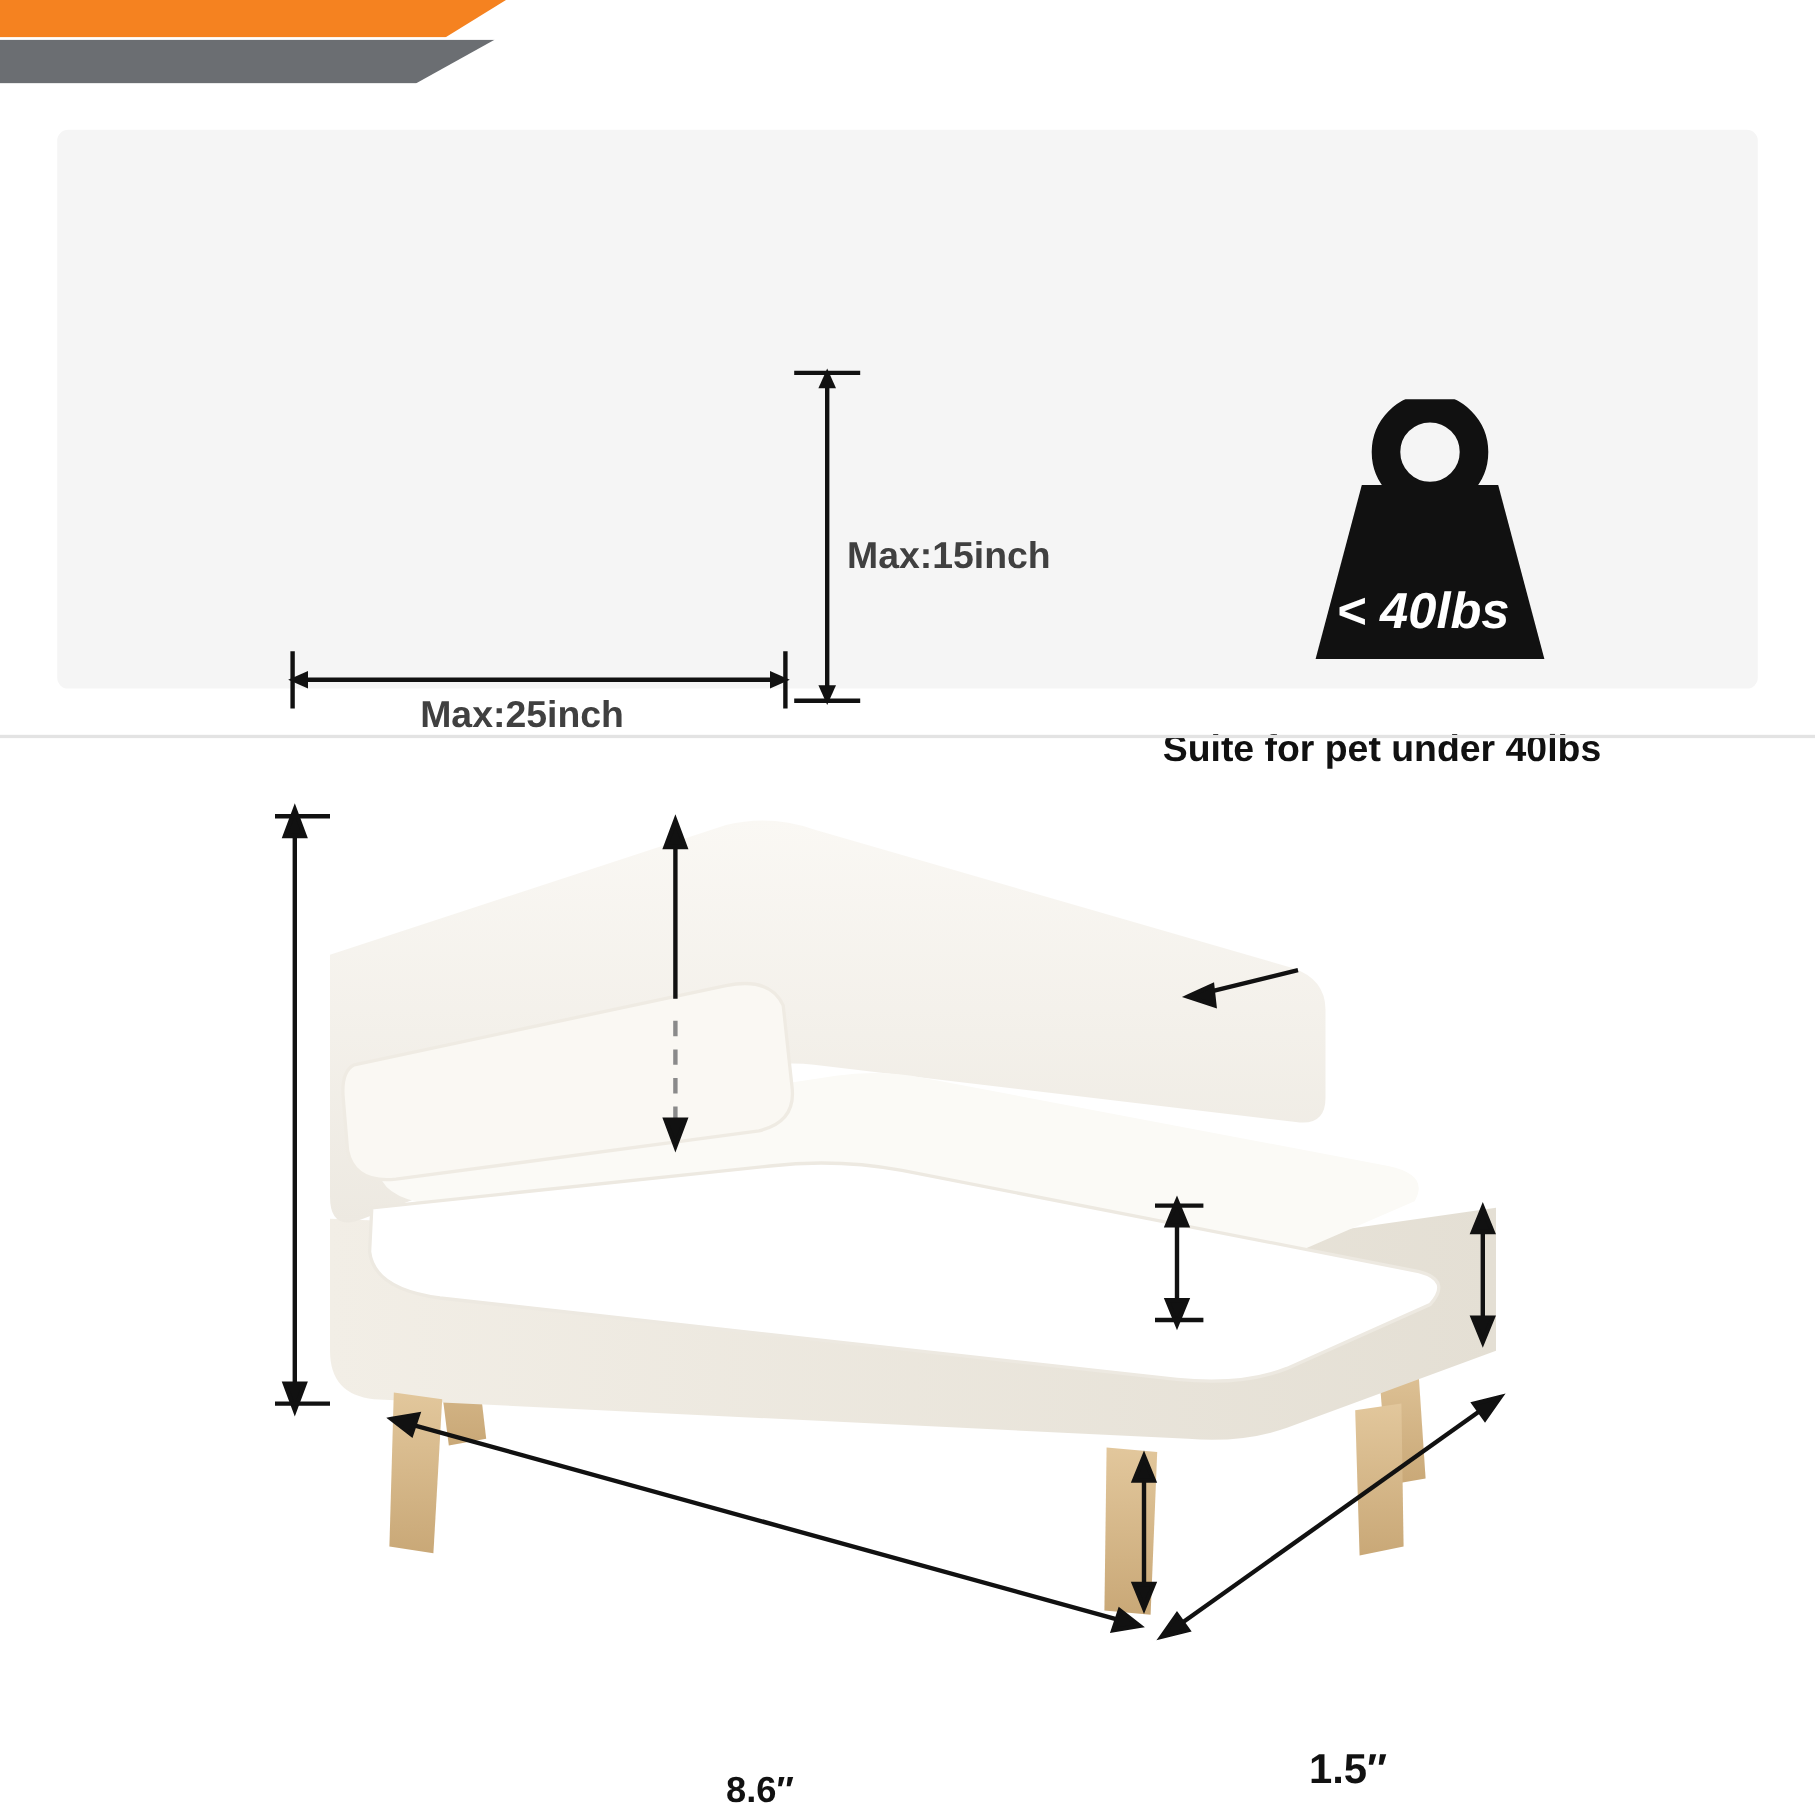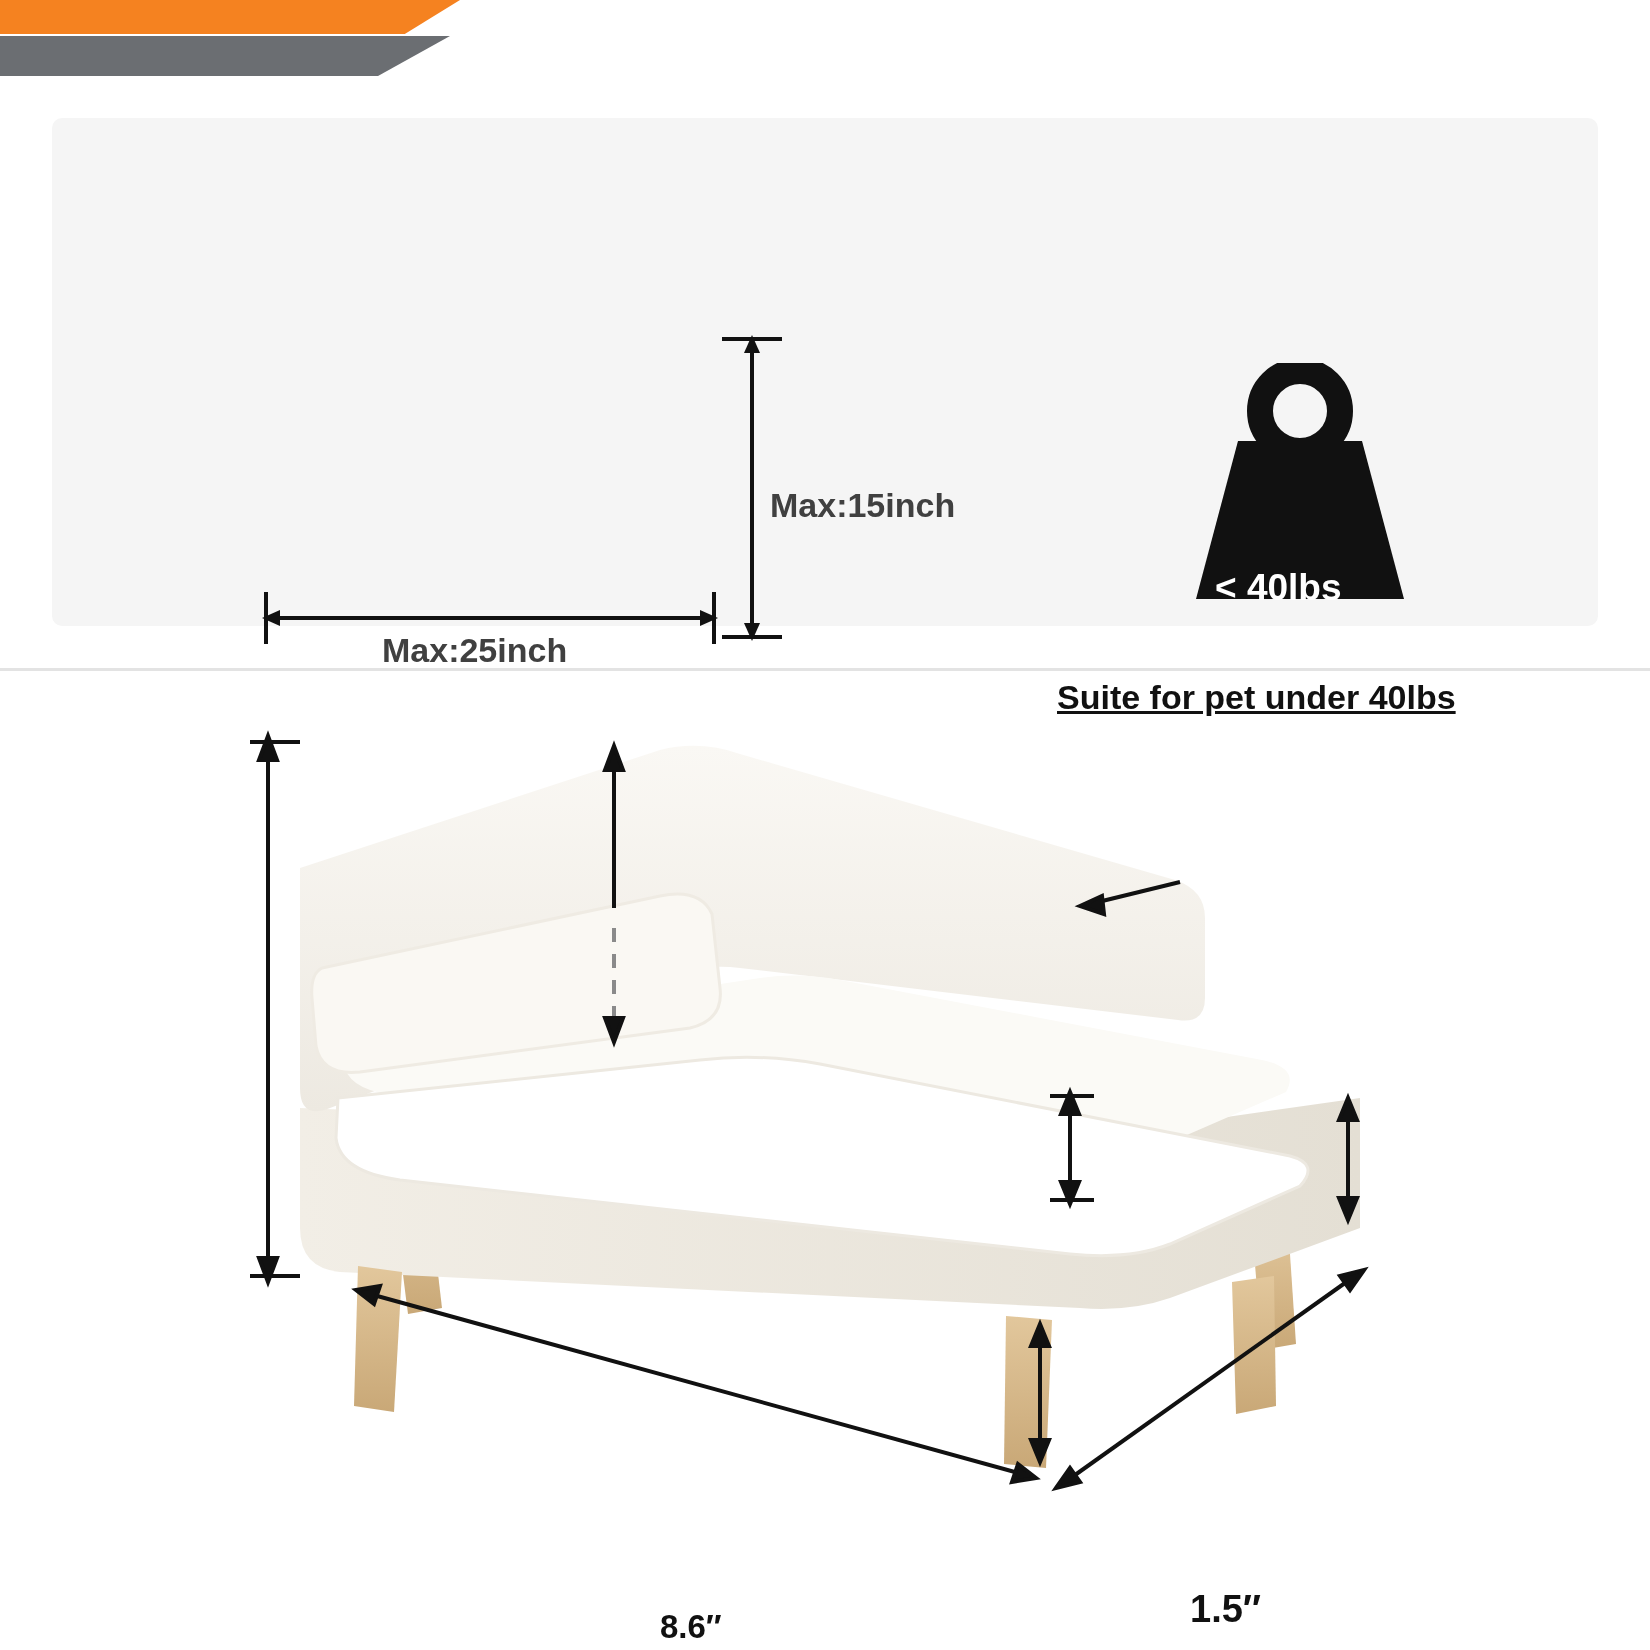--- a/index.html
+++ b/index.html
@@ -35,22 +35,22 @@
     font-size:34px;font-weight:bold;color:#ffffff;letter-spacing:.5px;
   }
   .label-h{
     position:absolute;font-size:34px;font-weight:bold;color:#404040;white-space:nowrap;
   }
   .weight-text{
     position:absolute;left:55px;top:415px;
     font-size:34px;font-weight:bold;color:#111;white-space:nowrap;
   }
   .weight-val{
-    position:absolute;left:1163px;top:449px;
-    font-size:37px;font-weight:bold;color:#ffffff;white-space:nowrap;
+    position:absolute;left:1163px;top:410px;
+    font-size:46px;font-weight:bold;color:#ffffff;white-space:nowrap;font-style:italic;
   }
   
   .divider{position:absolute;left:0;top:668px;width:1650px;height:3px;background:#E3E3E3;}
   
   .product{position:absolute;left:0;top:668px;width:1465px;height:982px;}
   .dimtext{
     position:absolute;font-weight:bold;color:#111;white-space:nowrap;
   }
   .t-86{left:660px;top:940px;font-size:33px;}
   .t-15{left:1190px;top:920px;font-size:38px;}
@@ -82,21 +82,21 @@
     <line x1="6" y1="4" x2="6" y2="56" stroke="#111" stroke-width="4"></line>
     <line x1="454" y1="4" x2="454" y2="56" stroke="#111" stroke-width="4"></line>
   </svg>
   <div class="label-h" style="left:330px;top:513px;">Max:25inch</div>
 
   <svg style="position:absolute;left:1120px;top:245px;" width="260" height="260">
     <circle cx="128" cy="48" r="40" fill="none" stroke="#111" stroke-width="26"></circle>
     <path d="M66 78 L190 78 L232 236 L24 236 Z" fill="#111"></path>
   </svg>
   <div class="weight-val">&lt; 40lbs</div>
-  <div class="weight-text" style="left:1005px;top:560px;text-decoration:underline;">Suite for pet under 40lbs</div>
+  <div class="weight-text" style="left:1005px;top:544px;">Suite for pet under 40lbs</div>
 </div>
 
 <div class="divider"></div>
 
 <div class="product">
 
   <svg width="1650" height="982" viewBox="0 0 1650 982">
     <defs>
       <linearGradient id="fur" x1="0" y1="0" x2="0" y2="1">
         <stop offset="0%" stop-color="#FAF8F4"></stop>

